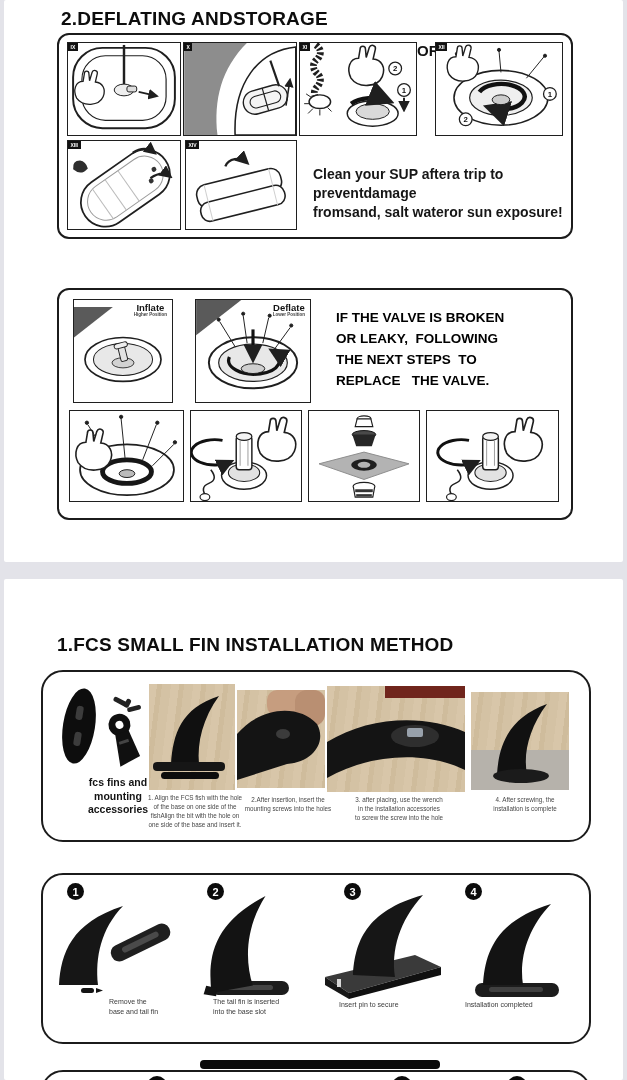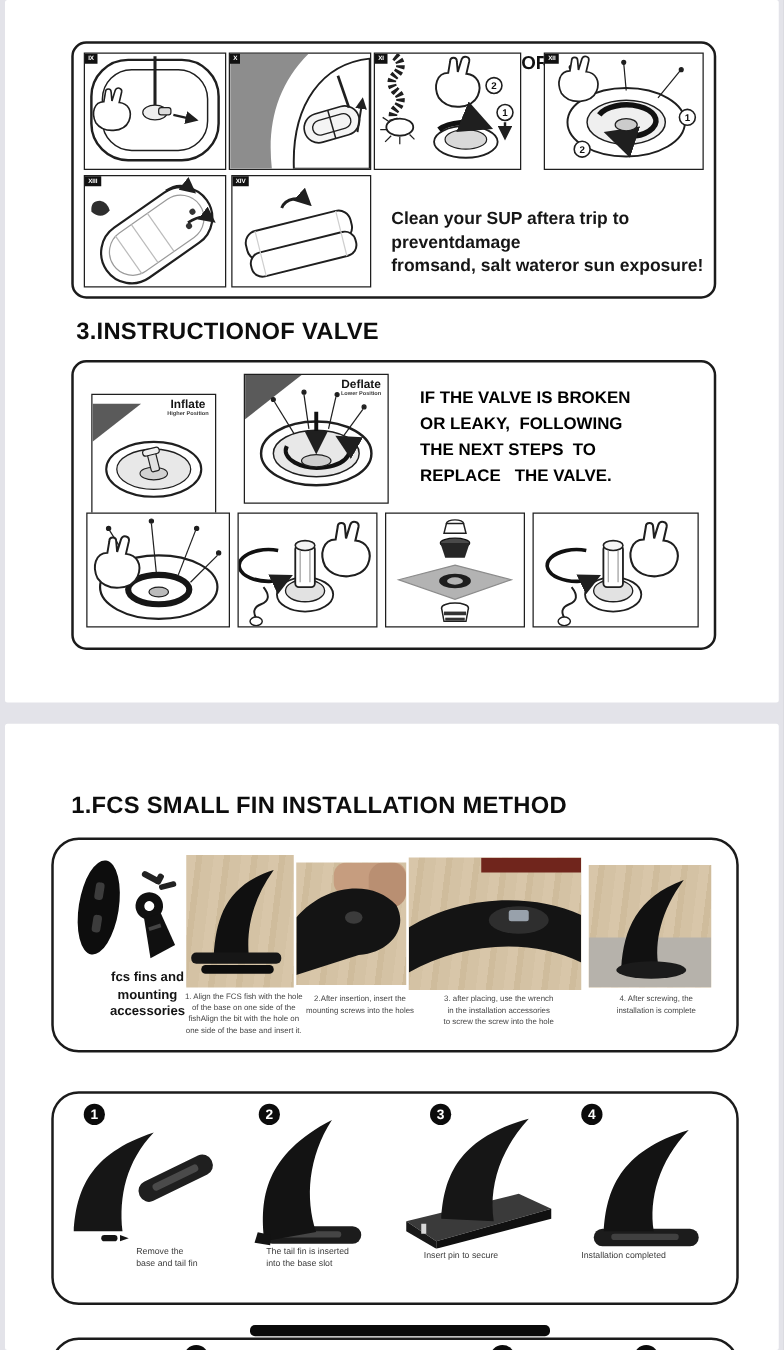--- a/index.html
+++ b/index.html
@@ -55,20 +55,21 @@
     <marker id="ah" markerWidth="6" markerHeight="6" refX="4.5" refY="3" orient="auto">
       <path d="M0,0 L6,3 L0,6 Z" fill="#1f1f1f"></path>
     </marker>
   </defs>
 </svg>
 
 <div class="screen">
 
   <div class="page page1">
 
+    <div class="sec-title" style="left:57px; top:8px;">2.DEFLATING ANDSTORAGE</div>
 
     <div class="obox" style="left:53px; top:33px; width:512px; height:202px;">
 
       <div class="panel" style="left:8px; top:7px; width:114px; height:94px;">
         <span class="ptag">IX</span>
         <svg viewBox="0 0 114 94">
           <rect x="5" y="5" width="104" height="82" rx="30" fill="#fff" stroke="#1f1f1f" stroke-width="2"></rect>
           <rect x="14" y="13" width="86" height="66" rx="24" fill="none" stroke="#1f1f1f" stroke-width="1.2"></rect>
           <line x1="57" y1="2" x2="57" y2="42" stroke="#1f1f1f" stroke-width="2.5"></line>
           <ellipse cx="57" cy="48" rx="10" ry="6" fill="#eee" stroke="#1f1f1f"></ellipse>
@@ -176,25 +177,24 @@
             <line x1="90" y1="36" x2="90" y2="74" stroke="#cfcfcf"></line>
           </g>
           <path d="M40,26 a13,11 0 0 1 22,-4" fill="none" stroke="#1f1f1f" stroke-width="2.4" marker-end="url(#ah)"></path>
         </svg>
       </div>
 
       <div class="clean-note ml" style="left:254px; top:130px; width:256px;">Clean your SUP aftera trip to preventdamage
 fromsand, salt wateror sun exposure!</div>
     </div>
 
-    <div class="sec-title" style="left:57px; top:255px;">3.INSTRUCTIONOF VALVE</div>
 
     <div class="obox" style="left:53px; top:288px; width:512px; height:228px;">
 
-      <div class="panel" style="left:14px; top:9px; width:100px; height:104px;margin-top:16px;">
+      <div class="panel" style="left:14px; top:9px; width:100px; height:104px;">
         <div class="vlabel">
           <div class="main">Inflate</div>
           <div class="sub">Higher Position</div>
         </div>
         <svg viewBox="0 0 116 104">
           <polygon points="0,0 46,0 0,36" fill="#5a5a5a"></polygon>
           <ellipse cx="58" cy="62" rx="45" ry="26" fill="#fff" stroke="#1f1f1f" stroke-width="2"></ellipse>
           <ellipse cx="58" cy="62" rx="35" ry="19" fill="#e8e8e8" stroke="#1f1f1f" stroke-width="1.2"></ellipse>
           <ellipse cx="58" cy="66" rx="13" ry="6" fill="#d2d2d2" stroke="#1f1f1f" stroke-width="1"></ellipse>
           <g transform="rotate(-14 58 56)">

